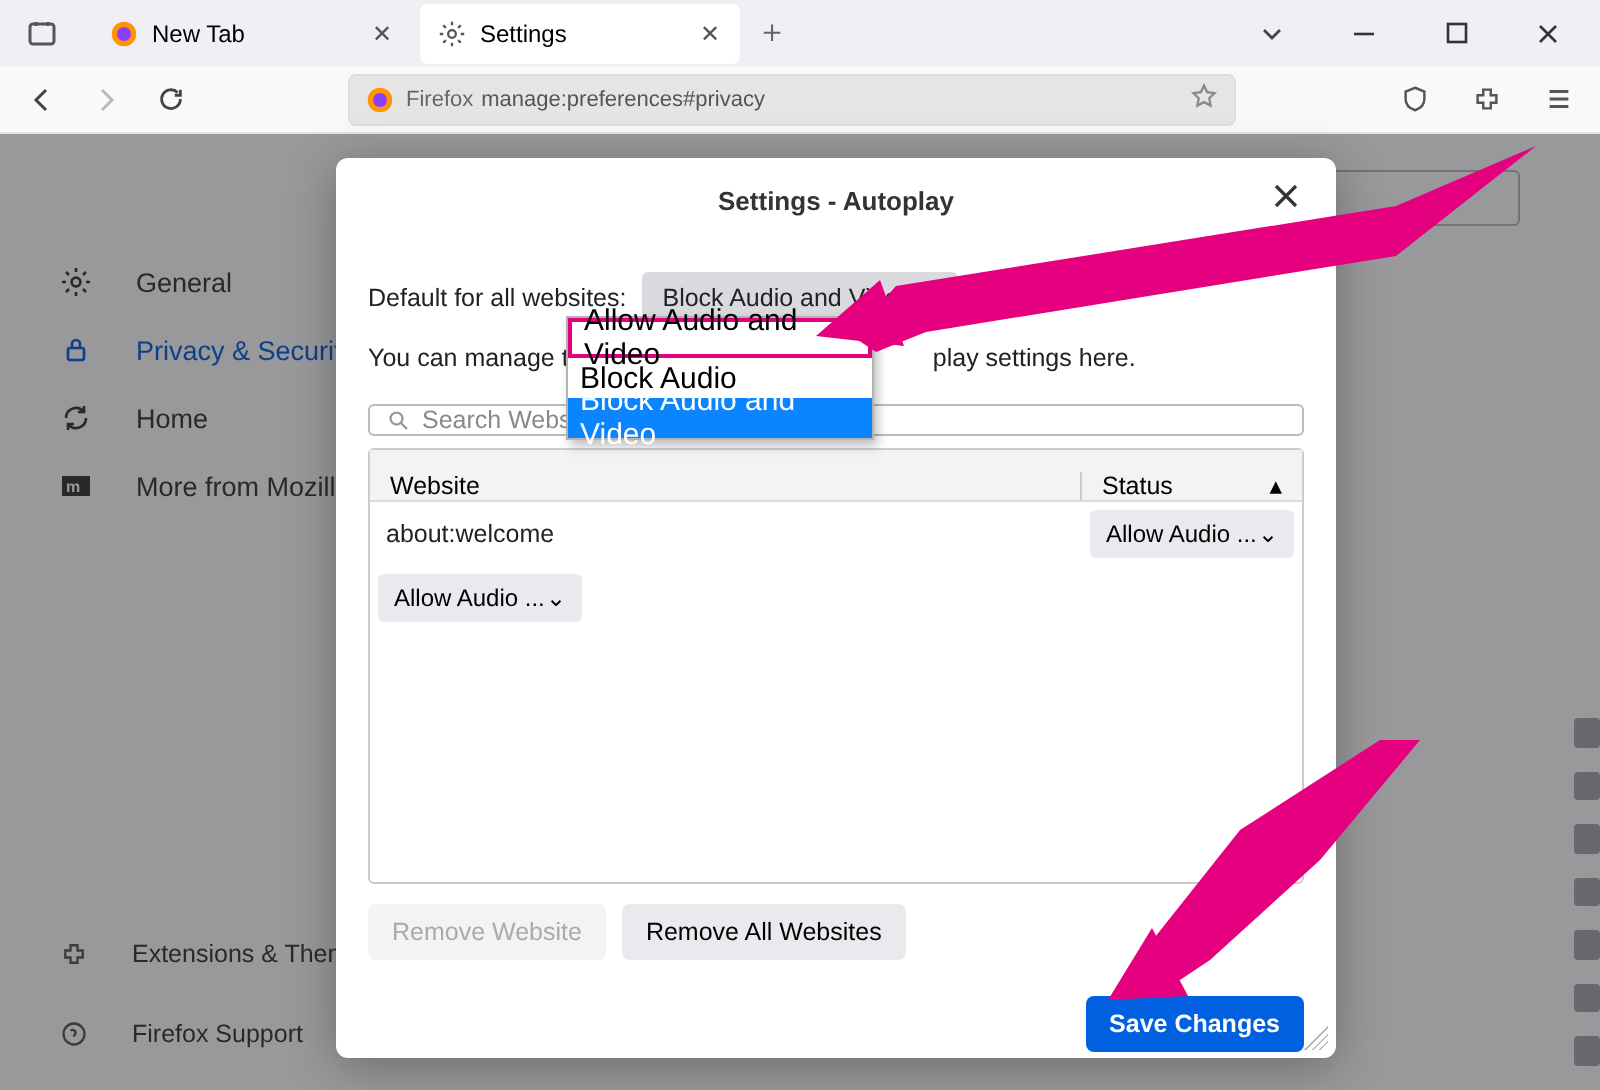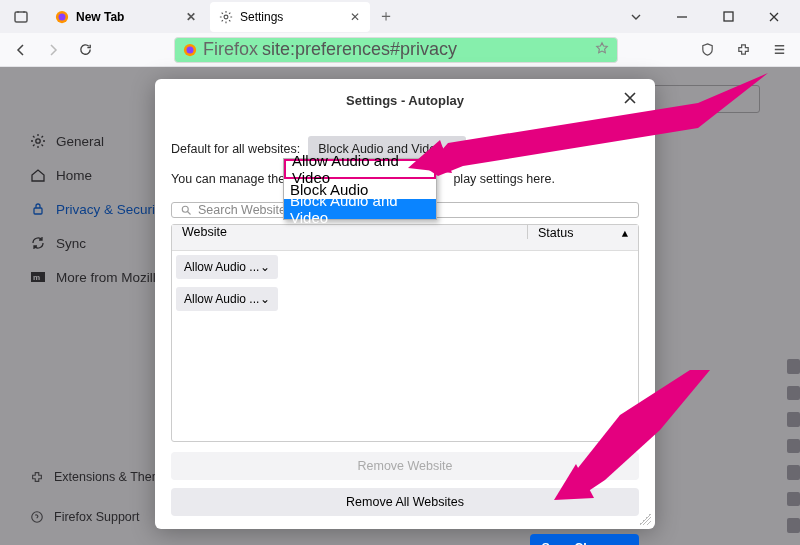--- a/index.html
+++ b/index.html
@@ -3,81 +3,81 @@
 <meta charset="utf-8">
 <style>
 * { margin: 0; padding: 0; box-sizing: border-box; font-family: "Segoe UI", Arial, sans-serif; }
 body { width: 800px; height: 545px; overflow: hidden; background: #f0f0f4; position: relative; }
 
 
 .titlebar { height: 33px; background: #f0f0f4; display: flex; align-items: center; padding: 0 6px; }
 .tab-space { width: 8px; }
 .app-icon { width: 30px; height: 30px; display: flex; align-items: center; justify-content: center; color: #555; }
 .tab { height: 30px; min-width: 160px; display: flex; align-items: center; padding: 0 8px; border-radius: 4px; font-size: 12px; margin: 0 2px; }
-.tab.inactive { background: transparent; font-weight: bold; }
+.tab.inactive { background: transparent; }
 .tab.active { background: #fff; }
 .tab .favicon { width: 16px; height: 16px; margin-right: 6px; display:flex; align-items:center; justify-content:center; }
 .tab .tab-label { flex: 1; white-space: nowrap; overflow: hidden; text-overflow: ellipsis; }
 .tab .tab-close { width: 14px; height: 14px; display:flex; align-items:center; justify-content:center; color:#555; font-size:12px; }
 .newtab-btn { width: 28px; height: 28px; display:flex; align-items:center; justify-content:center; color:#666; font-size:16px; }
 .spacer { flex: 1; }
 .win-controls { display:flex; gap: 18px; padding-right:6px; }
 .win-btn { width: 28px; height: 28px; display:flex; align-items:center; justify-content:center; color:#333; }
 
 
 .toolbar { height: 34px; background:#f9f9fb; display:flex; align-items:center; padding:0 8px; gap:6px; border-bottom:1px solid #e4e4e8; }
 .tool-btn { width:26px; height:26px; display:flex; align-items:center; justify-content:center; color:#555; border-radius:4px; }
 .tool-btn.disabled { color: #bbb; }
-.urlbar { flex:1; height:26px; background:#86efac; border:1px solid #ddd; border-radius:4px; display:flex; align-items:center; padding:0 8px; font-size:18px; color:#555; margin: 0 70px 0 70px; }
+.urlbar { flex:1; height:26px; background:#e5e5e5; border:1px solid #ddd; border-radius:4px; display:flex; align-items:center; padding:0 8px; font-size:11px; color:#555; margin: 0 70px 0 70px; }
 .urlbar .lock { margin-right:6px; display:flex; align-items:center; }
 .urlbar .url-label { color:#666; margin-right:4px; }
 .urlbar .star { margin-left:auto; color:#888; }
 .toolbar-right { display:flex; gap:10px; align-items:center; }
 
 
 .page { position: absolute; top: 67px; left:0; right:0; bottom:0; background:#fff; display:flex; }
 .sidebar { width: 190px; padding: 56px 0 0 24px; }
-.side-item { display:flex; align-items:center; height:32px; font-size:13.5px; color:#333; gap:10px; border-radius:4px; padding:0 6px; margin:2px 0; }
+.side-item { display:flex; align-items:center; height:32px; font-size:13.5px; color:#333; gap:22px; border-radius:4px; padding:0 6px; margin:2px 0; }
 .side-item.selected { color:#0060df; }
 .side-bottom { position:absolute; bottom:10px; left:24px; display:flex; flex-direction:column; gap:4px; }
 .side-bottom .side-item { font-size: 12.5px; }
 
 .content { flex:1; padding: 18px 30px 0 0; }
 .search-settings { height:28px; border:1px solid #bbb; border-radius:3px; width:180px; margin-left:auto; margin-right:10px; display:block; }
 
 .accent-bar { position:absolute; top:67px; right:0; width:13px; bottom:0; display:flex; flex-direction:column; }
 .accent-block { width:13px; height:20px; background:#AAA8B0; margin-bottom: 12px; border-radius:2px; }
 
 
 .overlay { position:absolute; top:67px; left:0; right:0; bottom:0; background: rgba(28,27,34,0.45); }
-.dialog { position:absolute; top:79px; left:155px; width:500px; height:450px; background:#fff; border-radius:6px; box-shadow: 0 4px 24px rgba(0,0,0,0.3); padding: 14px 16px; display:flex; flex-direction:column; }
+.dialog { position:absolute; top:79px; left:168px; width:500px; height:450px; background:#fff; border-radius:6px; box-shadow: 0 4px 24px rgba(0,0,0,0.3); padding: 14px 16px; display:flex; flex-direction:column; }
 .dialog-title { text-align:center; font-size:13px; font-weight:600; color:#333; }
 .dialog-close { position:absolute; top:12px; right:14px; width:18px; height:18px; color:#555; cursor:pointer; }
 .row { display:flex; align-items:center; margin-top:28px; font-size:12.5px; color:#222; gap:8px; }
 .desc { font-size:12.5px; color:#222; margin-top:10px; }
 .select { display:inline-flex; align-items:center; background:#d9d9de; height:26px; padding:0 10px; border-radius:3px; font-size:12.5px; gap:8px; }
 .select .chev { font-size:10px; }
 .dropdown-open { position:absolute; top:158px; left:283px; width:154px; background:#fff; border:1px solid #b3b3b3; z-index:5; box-shadow: 2px 3px 5px rgba(0,0,0,0.25); }
 .dropdown-open .opt { height:20px; font-size:15px; padding: 0 6px; display:flex; align-items:center; }
 .dropdown-open .opt.highlighted { border:2px solid #e4007f; }
 .dropdown-open .opt.selected { background:#0a84ff; color:#fff; }
 
 .search-web { height:26px; border:1px solid #bbb; border-radius:3px; margin-top:16px; padding:0 8px; font-size:12.5px; color:#888; display:flex; align-items:center; gap:6px; }
 
 .table-wrap { border:1px solid #ccc; border-radius:3px; margin-top:6px; flex: 0 0 218px; display:flex; flex-direction:column; }
-.table-head { display:flex; background:#f3f3f5; border-bottom:1px solid #ddd; font-size:12.5px; height:26px; align-items: flex-start; }
+.table-head { display:flex; background:#f3f3f5; border-bottom:1px solid #ddd; font-size:12.5px; height:26px; align-items: flex-end; }
 .col-website { flex:1; padding:0 10px; border-right:1px solid #ccc; }
 .col-status { width:110px; padding:0 10px; display:flex; align-items:center; justify-content:space-between; }
 .table-body { flex:1; overflow:hidden; }
 .table-row { display:flex; align-items:center; height:32px; font-size:12.5px; }
 .cell-web { flex:1; padding:0 8px; color: #222; }
 .cell-status { width:110px; padding:0 4px; }
 .status-drop { background:#eaeaee; border-radius:3px; height:24px; display:flex; align-items:center; justify-content:space-between; padding:0 8px; font-size:12px; }
 
-.dialog-buttons-left { display:flex; gap:8px; margin-top:10px;flex-direction:column; }
+.dialog-buttons-left { display:flex; gap:8px; margin-top:10px; }
 .btn { height:28px; padding: 0 12px; border-radius:4px; font-size:12.5px; display:inline-flex; align-items:center; justify-content:center; background:#eaeaee; cursor:pointer; }
 .btn.disabled { color:#aaa; background:#f3f3f5; }
 .dialog-footer { display:flex; justify-content:flex-end; gap:8px; margin-top:18px;font-weight:bold; }
 .btn.primary { background:#0060df; color:#fff; }
 
 
 .arrow-svg { position:absolute; pointer-events:none; z-index: 50; }
 
 .resize-grip { position:absolute; right:4px; bottom:4px; width:12px; height:12px; background:
   linear-gradient(135deg, transparent 0 50%, #bbb 50% 55%, transparent 55% 65%, #bbb 65% 70%, transparent 70% 80%, #bbb 80% 85%, transparent 85%); }
@@ -156,21 +156,21 @@
       </svg>
     </div>
   <div class="urlbar">
     <span class="lock">
         <svg width="14" height="14" viewBox="0 0 16 16">
           <circle cx="8" cy="8" r="7" fill="#ff9400"></circle>
           <circle cx="8" cy="8" r="4" fill="#8a3ffc"></circle>
         </svg>
       </span>
     <span class="url-label">Firefox</span>
-    <span>site:preferences#privacy</span>
+    <span>manage:preferences#privacy</span>
     <span class="star"><svg width="14" height="14" viewBox="0 0 16 16" fill="none" stroke="#888" stroke-width="1.3">
           <path d="M8 2l1.8 3.8 4.2.5-3 3 .8 4.2L8 11.5 4.2 13.5 5 9.3 2 6.3l4.2-.5z"></path>
         </svg></span>
   </div>
   <div class="toolbar-right">
     <div class="tool-btn">
         <svg width="15" height="15" viewBox="0 0 16 16" fill="none" stroke="#555" stroke-width="1.3">
           <path d="M8 2l5 2v4c0 3-2 5-5 6-3-1-5-3-5-6V4z"></path>
         </svg>
       </div>
@@ -189,38 +189,32 @@
 
 <div class="page">
   <div class="sidebar">
     <div class="side-item">
       <svg width="16" height="16" viewBox="0 0 16 16" fill="none" stroke="#333" stroke-width="1.3">
           <circle cx="8" cy="8" r="2.2"></circle>
           <path d="M8 1v2M8 13v2M1 8h2M13 8h2M3 3l1.5 1.5M11.5 11.5L13 13M13 3l-1.5 1.5M4.5 11.5L3 13"></path>
         </svg>
       <span>General</span>
     </div>
-    <div class="side-item">
-      <svg width="16" height="16" viewBox="0 0 16 16" fill="none" stroke="#333" stroke-width="1.3">
-          <path d="M2 8l6-5 6 5v6H2z"></path>
-        </svg>
-      <span>Home</span>
-    </div>
     <div class="side-item selected">
       <svg width="16" height="16" viewBox="0 0 16 16" fill="none" stroke="#0060df" stroke-width="1.3">
           <rect x="4" y="7" width="8" height="6" rx="1"></rect>
           <path d="M6 7V5a2 2 0 0 1 4 0v2"></path>
         </svg>
       <span>Privacy &amp; Security</span>
     </div>
     <div class="side-item">
       <svg width="16" height="16" viewBox="0 0 16 16" fill="none" stroke="#333" stroke-width="1.3">
           <path d="M3 8a5 5 0 0 1 9-3M13 8a5 5 0 0 1-9 3M12 2v3h-3M4 14v-3h3"></path>
         </svg>
-      <span>Sync</span>
+      <span>Home</span>
     </div>
     <div class="side-item">
       <svg width="16" height="16" viewBox="0 0 16 16">
           <rect x="1" y="3" width="14" height="10" fill="#333"></rect>
           <text x="3" y="11" fill="#fff" font-size="8" font-weight="bold">m</text>
         </svg>
       <span>More from Mozilla</span>
     </div>
     <div class="side-bottom">
       <div class="side-item">
@@ -287,20 +281,21 @@
   <div class="table-wrap">
     <div class="table-head">
       <div class="col-website">Website</div>
       <div class="col-status">
         <span>Status</span>
         <span>▴</span>
       </div>
     </div>
     <div class="table-body">
       <div class="table-row">
+        <div class="cell-web">about:welcome</div>
         <div class="cell-status">
             <div class="status-drop">
               <span>Allow Audio ...</span>
               <span>⌄</span>
             </div>
           </div>
       </div>
       <div class="table-row">
         <div class="cell-status">
             <div class="status-drop">

